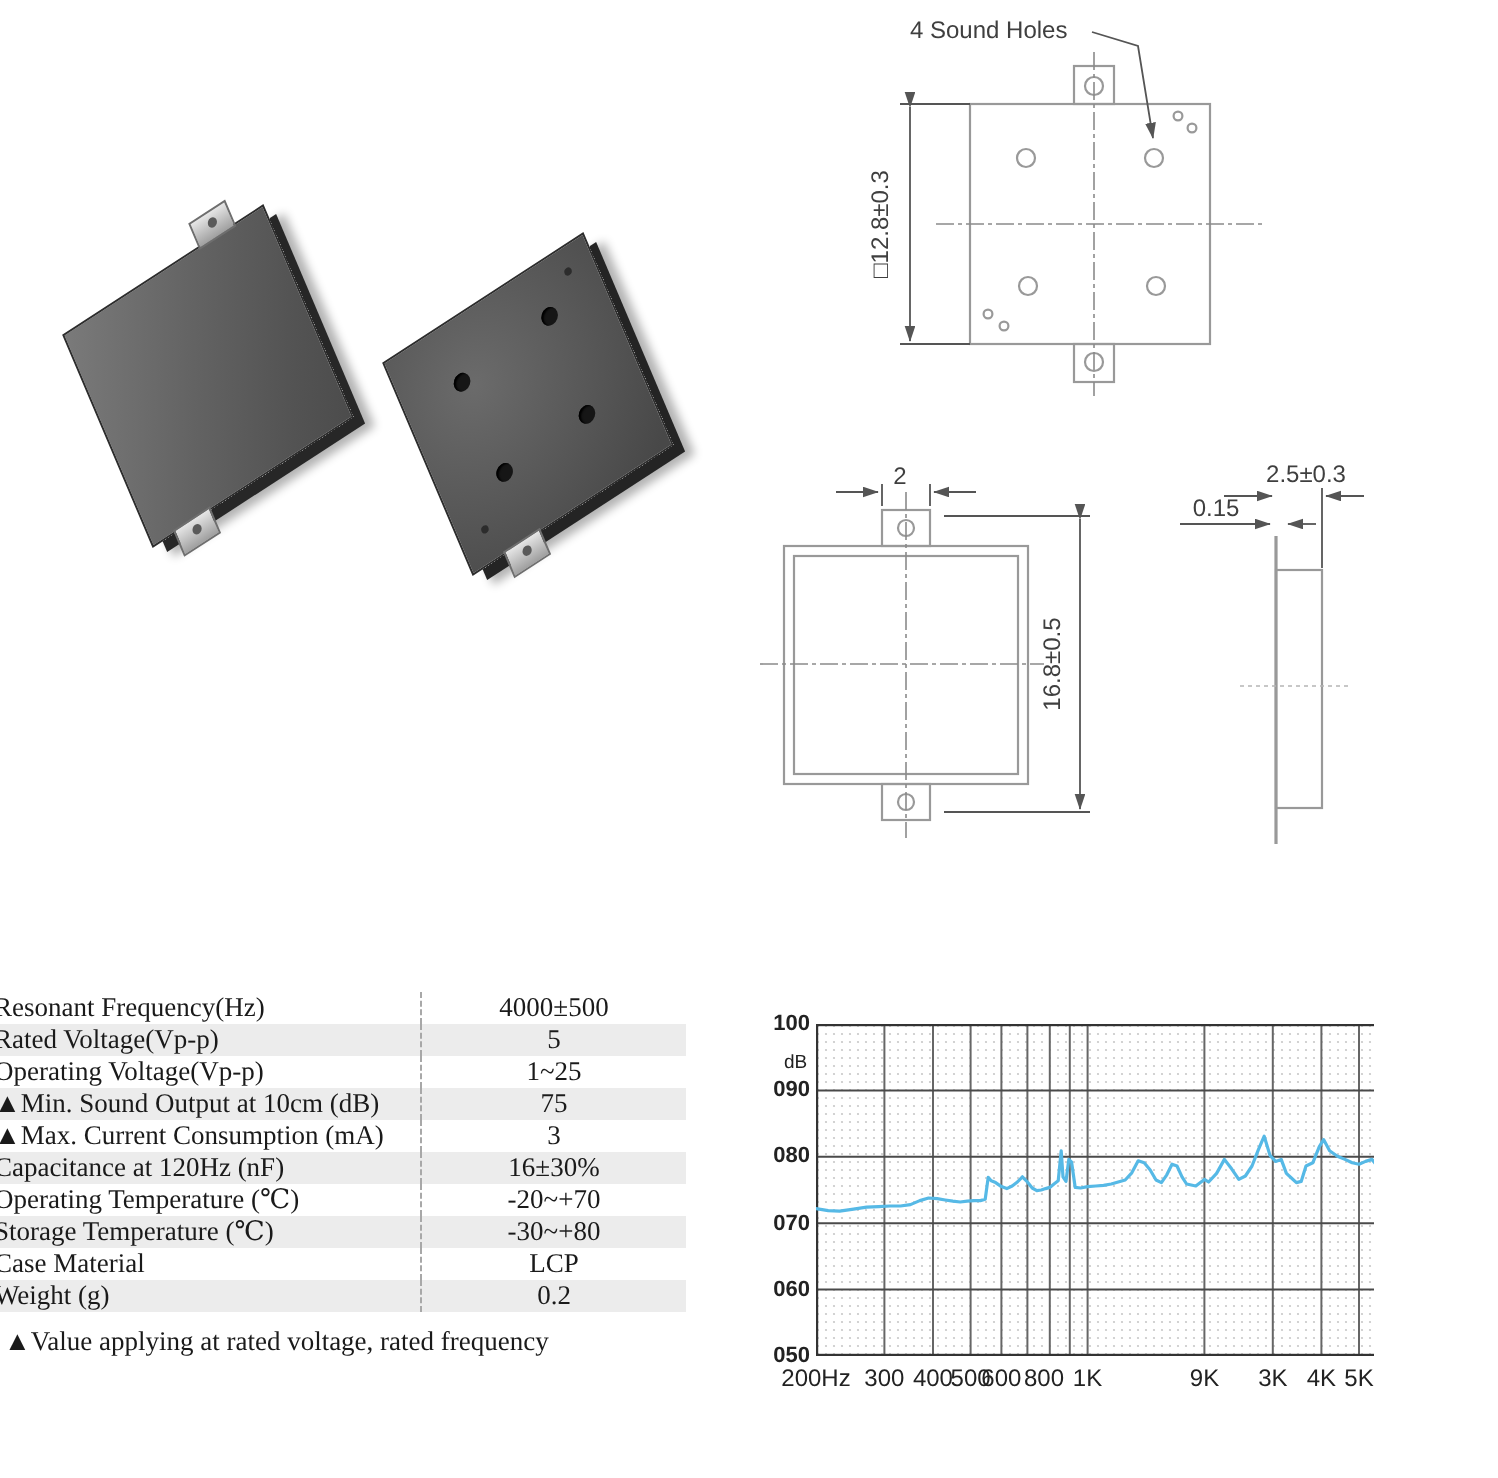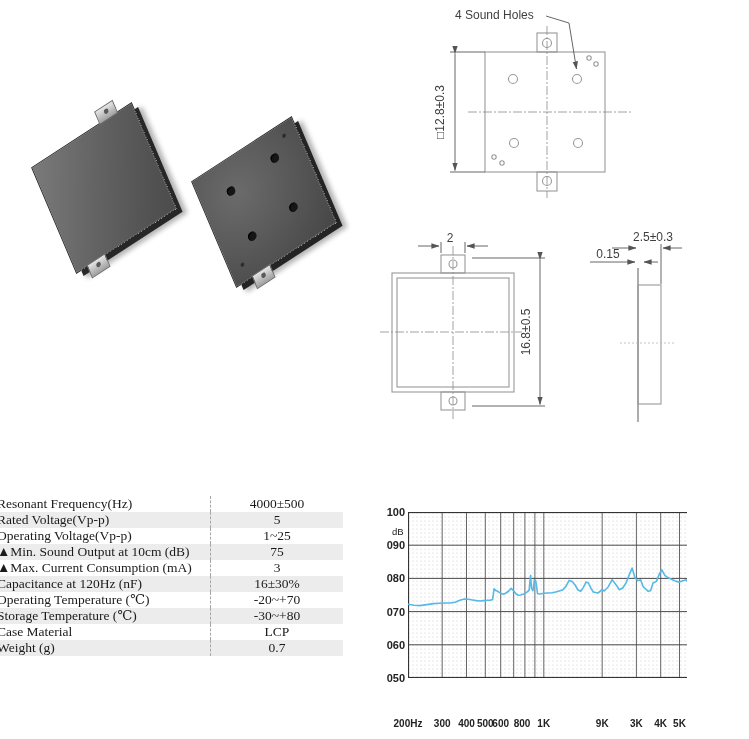--- a/index.html
+++ b/index.html
@@ -44,21 +44,21 @@
   
   .chart{position:absolute;left:380px;top:474px;width:369px;height:240px;}
   .chart-title{position:absolute;left:6px;top:4px;
                font-family:"Liberation Serif","DejaVu Serif",serif;font-weight:bold;
                font-size:17px;letter-spacing:.5px;color:#111;}
   .plot-wrap{position:absolute;left:28px;top:38px;}
   .ylab{position:absolute;width:25px;text-align:right;transform:translateY(-50%);
         font-size:11px;font-weight:bold;color:#222;}
   .ylab-db{position:absolute;left:12px;top:52px;font-size:9.5px;font-weight:normal;color:#222;}
   .xlab{position:absolute;top:208px;transform:translateX(-50%);
-        font-size:10px;font-weight:bold;color:#222;white-space:nowrap;margin-top:36px;}
+        font-size:12px;font-weight:normal;color:#222;white-space:nowrap;}
 </style>
 </head>
 <body>
 
 <div class="page">
 
   <div class="comp comp1" style="left:44px;top:128px;">
     <div class="plate">
       <div class="tab tab-a">
           <div class="hole"></div>
@@ -194,24 +194,25 @@
       <tr>
           <td>Storage Temperature (℃)</td>
           <td>-30~+80</td>
         </tr>
       <tr>
           <td>Case Material</td>
           <td>LCP</td>
         </tr>
       <tr>
           <td>Weight (g)</td>
-          <td>0.7</td>
+          <td>0.2</td>
         </tr>
     </tbody>
   </table>
+  <div class="footnote">▲Value applying at rated voltage, rated frequency</div>
 
   <div class="chart">
     <div class="ylab-db">dB</div>
     <div>
         <span class="ylab" style="left: 0px; top: 38px;">100</span>
         <span class="ylab" style="left: 0px; top: 71.2px;">090</span>
         <span class="ylab" style="left: 0px; top: 104.4px;">080</span>
         <span class="ylab" style="left: 0px; top: 137.6px;">070</span>
         <span class="ylab" style="left: 0px; top: 170.8px;">060</span>
         <span class="ylab" style="left: 0px; top: 204px;">050</span>

